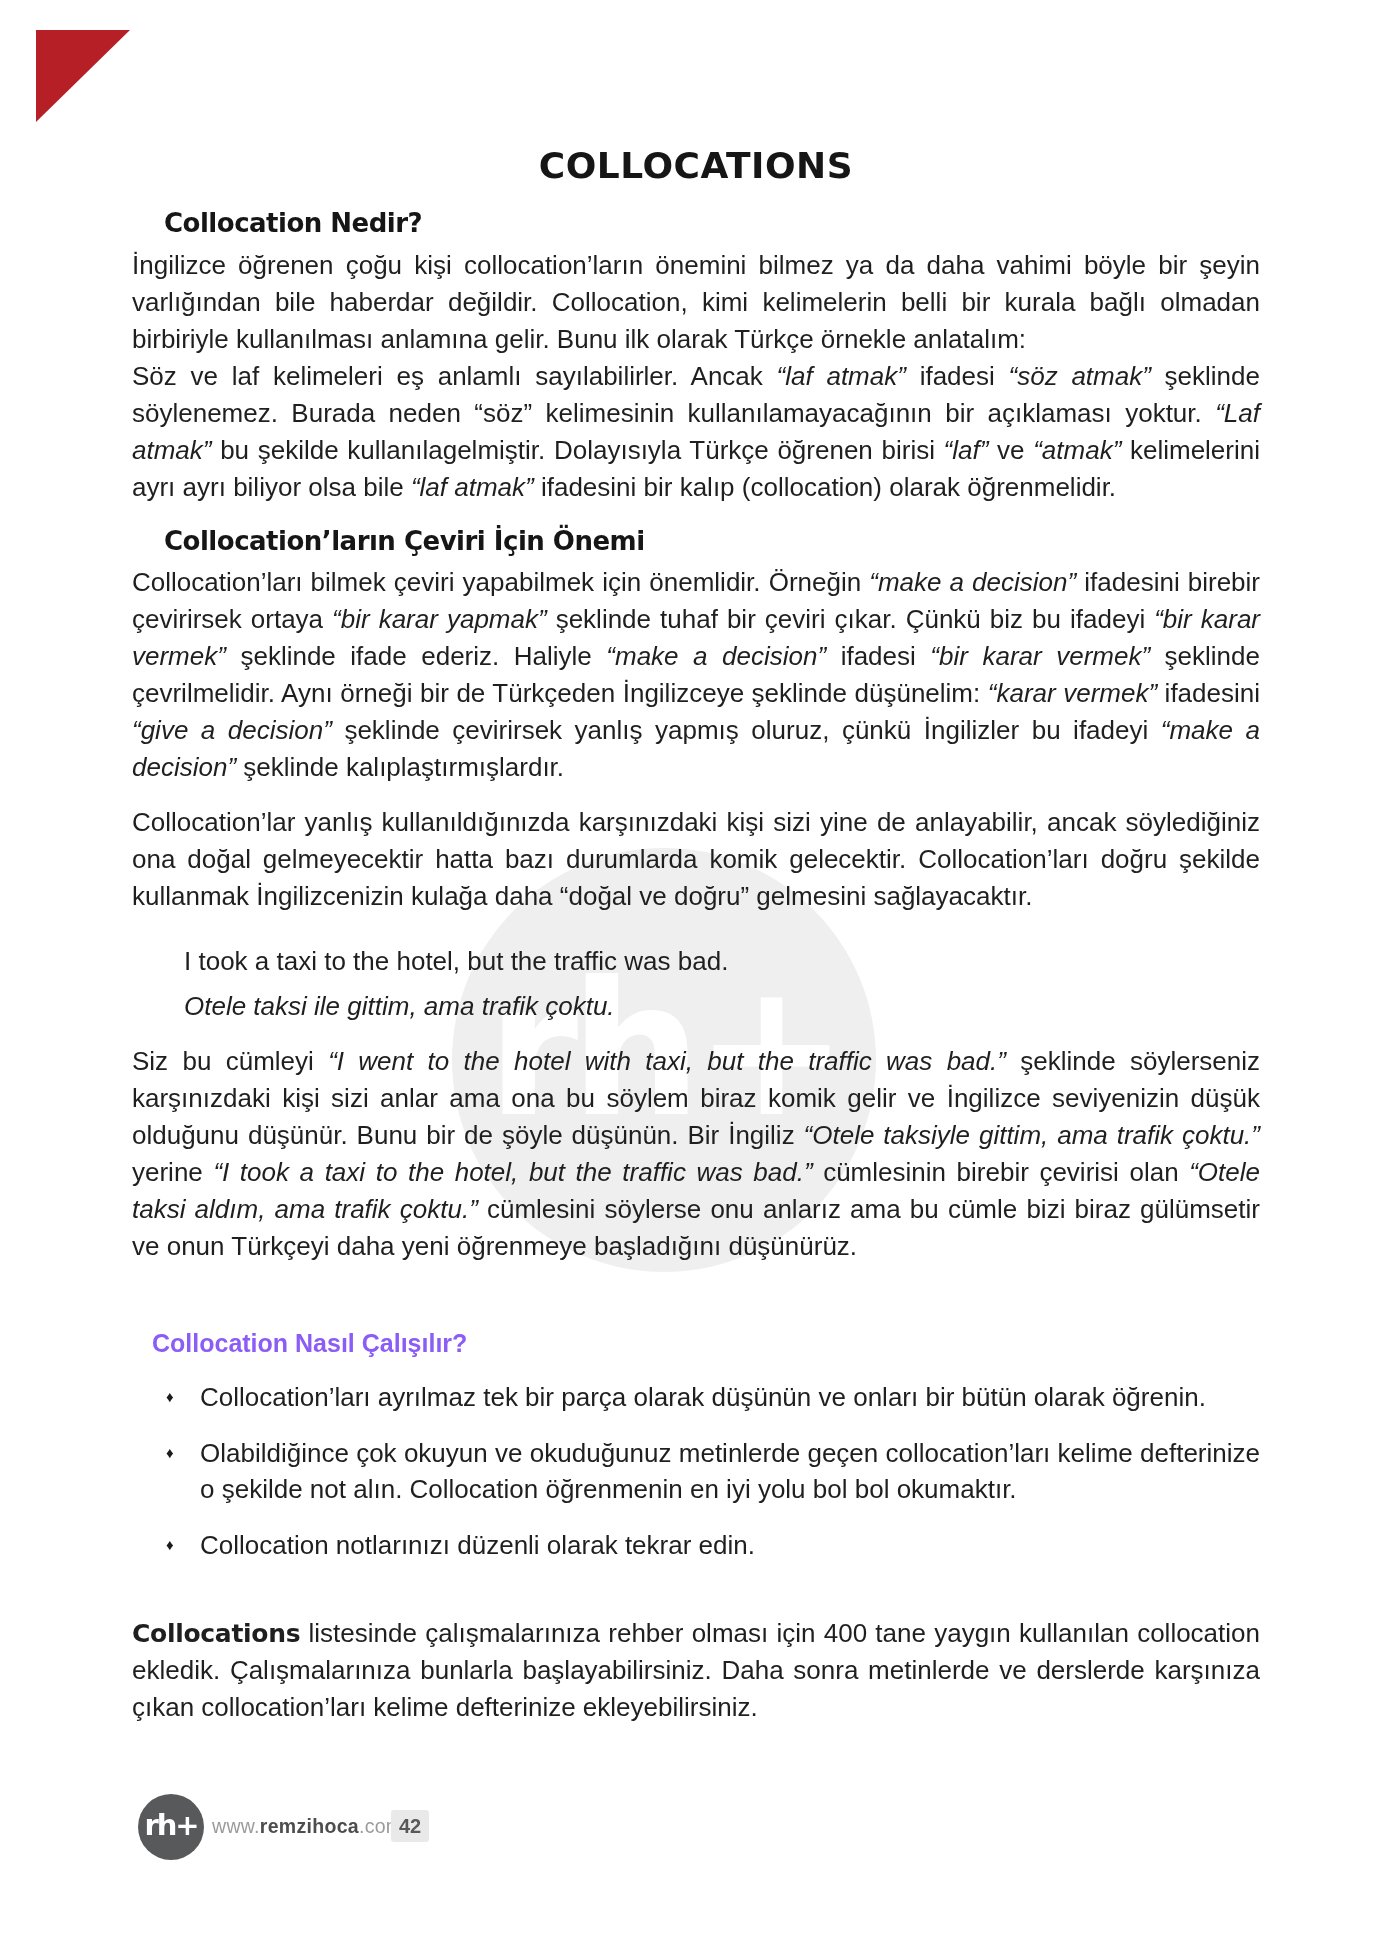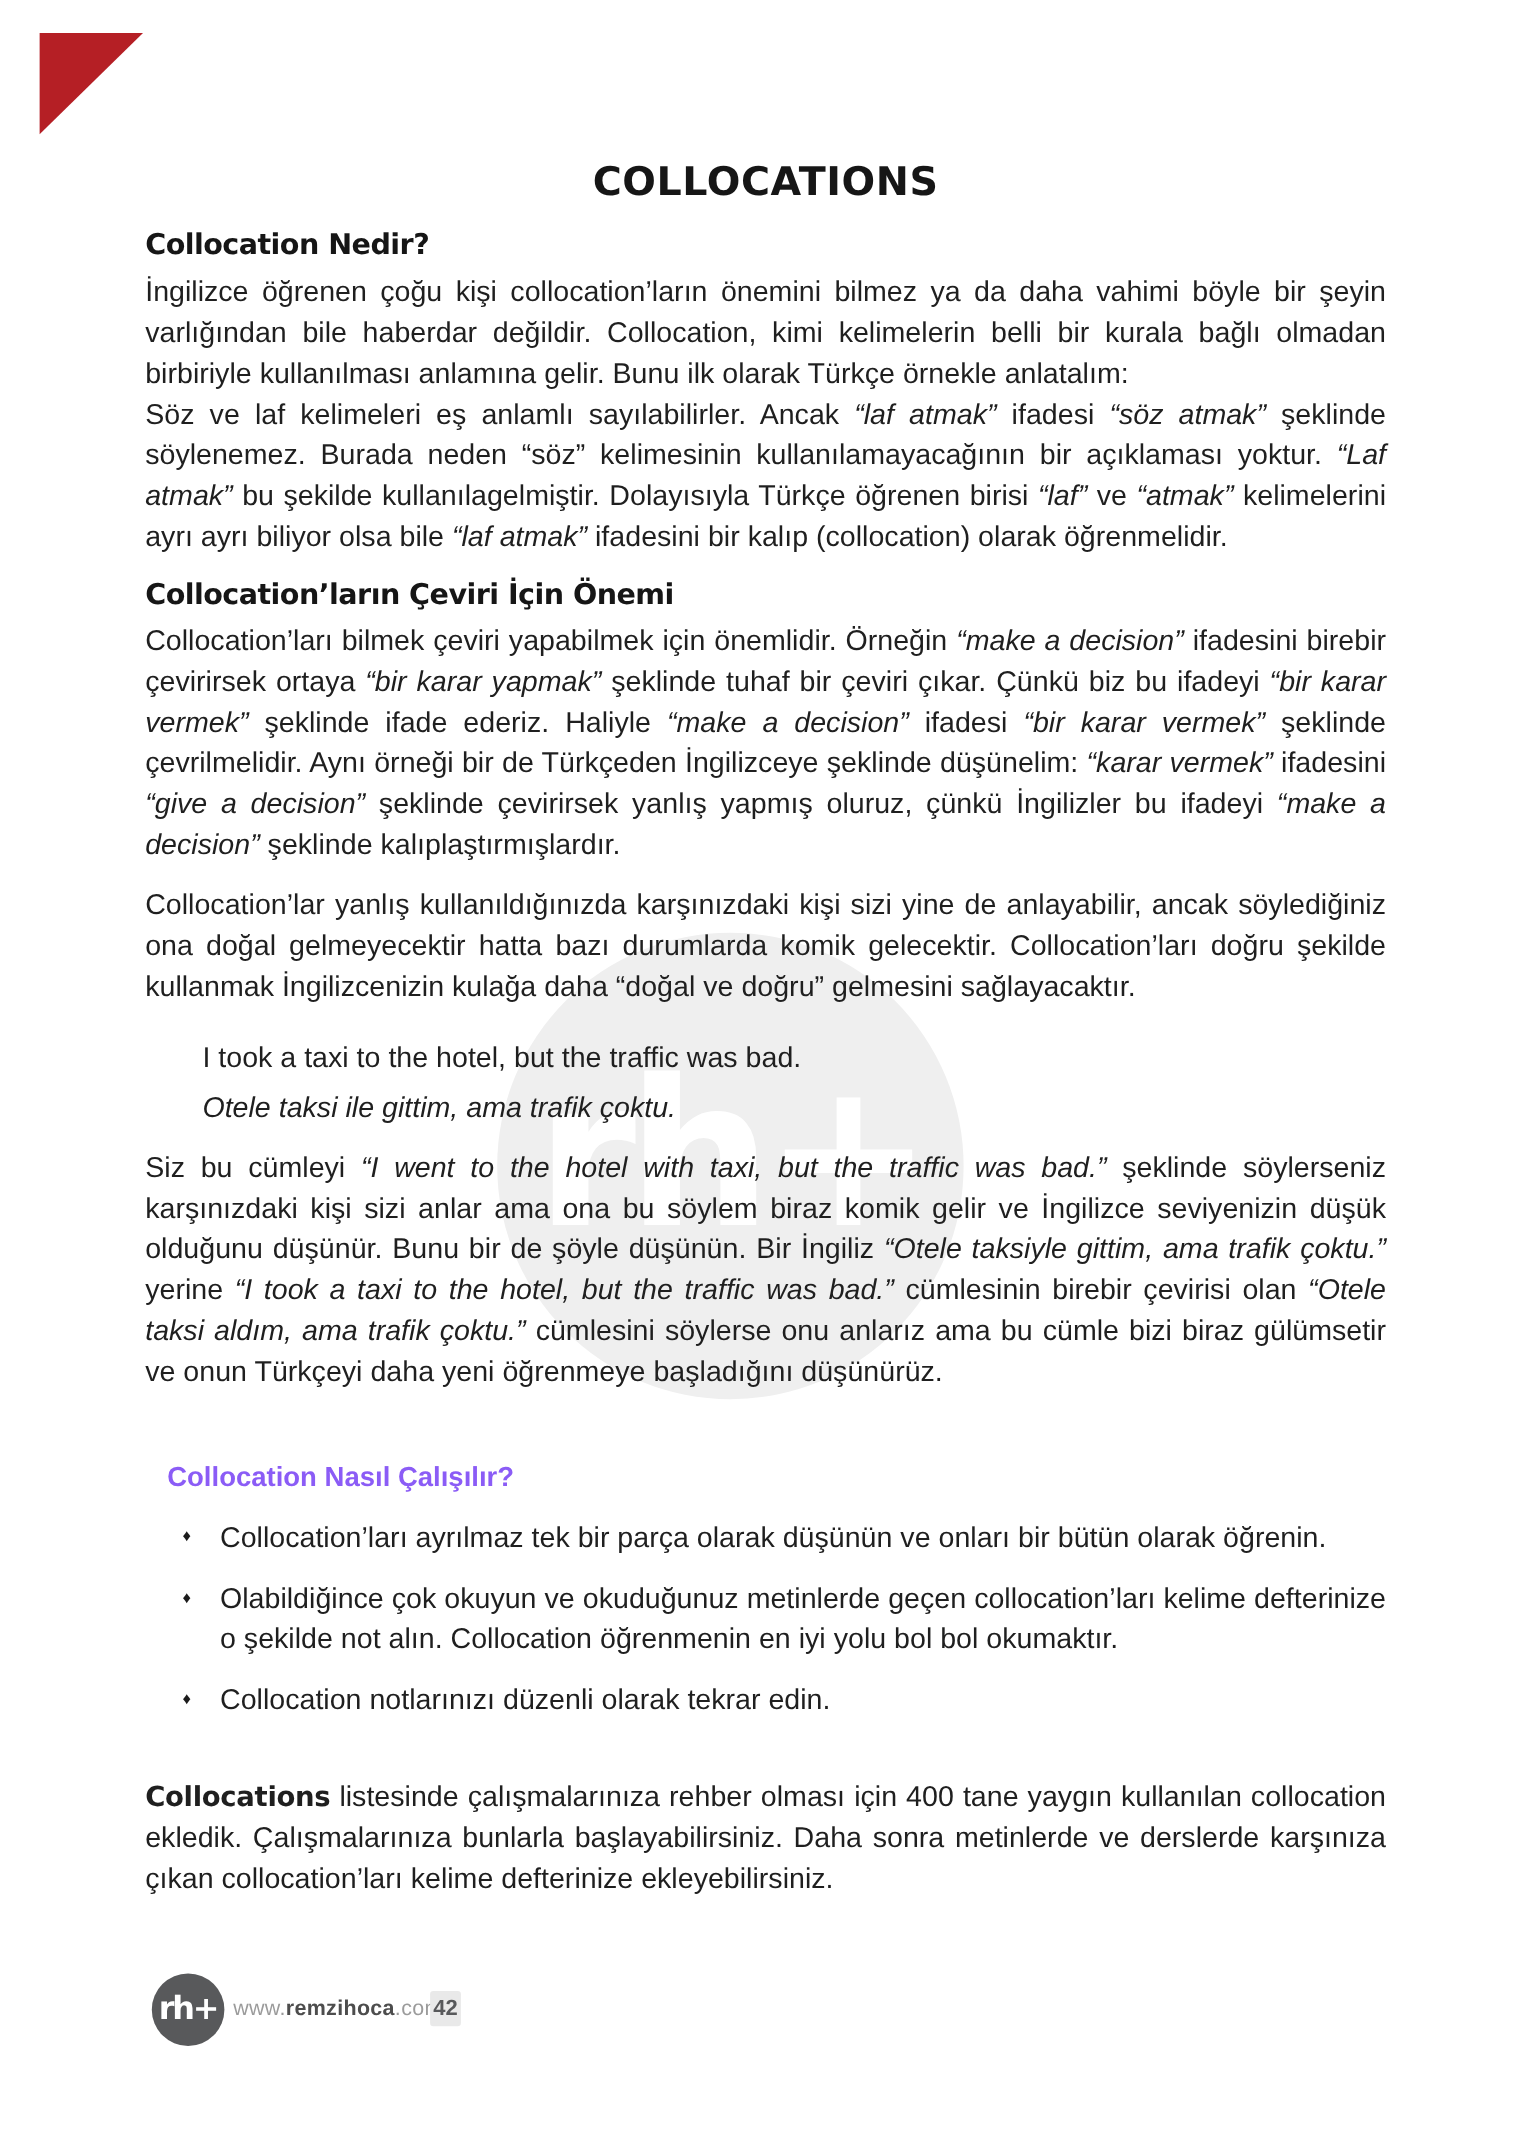--- a/index.html
+++ b/index.html
@@ -57,20 +57,21 @@
     letter-spacing: 0.5px;
     color: #161616;
   }
   .h2 {
     font-family: "DejaVu Sans", sans-serif;
     font-weight: bold;
     font-size: 26px;
     line-height: 34px;
     letter-spacing: -0.5px;
     color: #161616;
+    margin-left: 32px;
   }
   .h2-first { margin-top: 20px; }
   .h2-second { margin-top: 18px; margin-bottom: 6px; }
   p.body {
     font-size: 26px;
     line-height: 37px;
     text-align: justify;
   }
   .p1 { margin-top: 7px; }
   .p3 { margin-top: 2px; }
@@ -136,21 +137,21 @@
     left: 212px; top: 21px;
     font-size: 19.5px;
     color: #9b9b9b;
     letter-spacing: 0.3px;
     white-space: nowrap;
   }
   .site-url .site-bold { font-weight: bold; color: #4d4d4d; }
   .page-badge {
     position: absolute;
     left: 391px; top: 16px;
-    width: 28px; height: 32px;
+    width: 38px; height: 32px;
     background: #e9e9e9;
     border-radius: 3px;
     display: flex;
     align-items: center;
     justify-content: center;
     font-weight: bold;
     font-size: 20px;
     color: #58595b;
   }
 </style>

